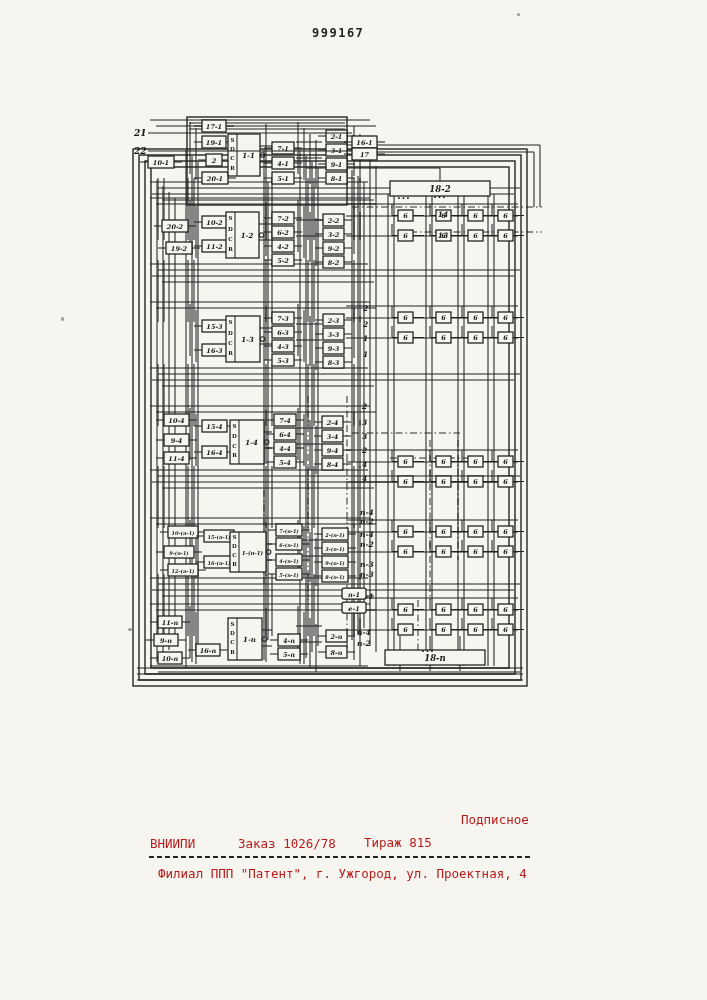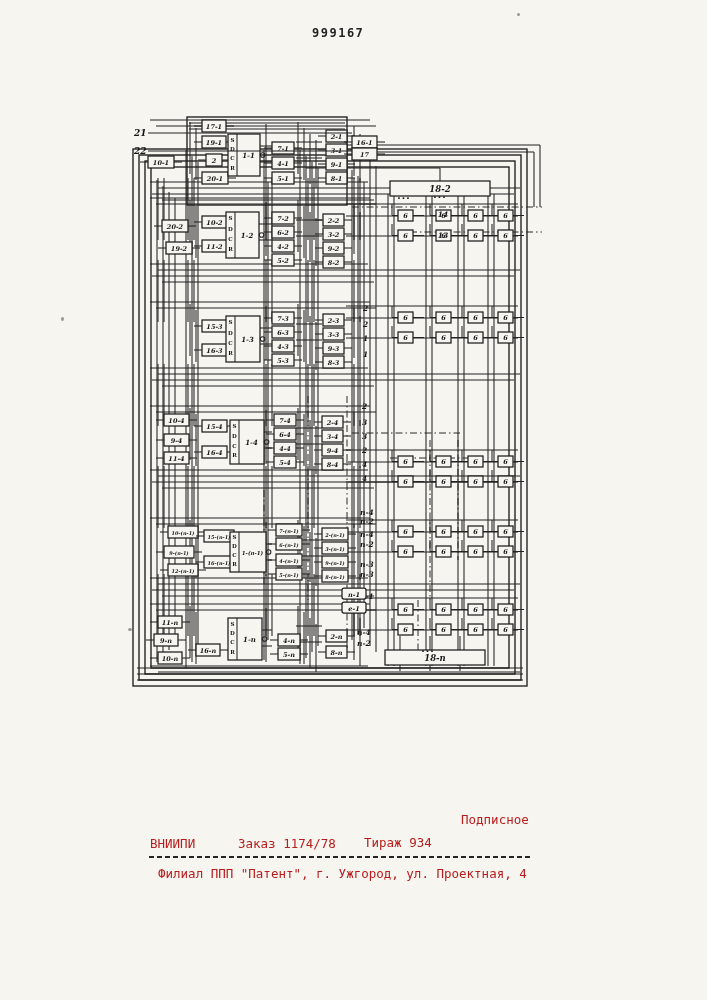--- a/index.html
+++ b/index.html
@@ -1083,18 +1083,18 @@
       <text x="404" y="201" class="dots" font-size="10" text-anchor="middle">···</text>
       <text x="440" y="200" class="dots" font-size="10" text-anchor="middle">···</text>
       <text x="428" y="654" class="dots" font-size="10" text-anchor="middle">···</text>
     </svg>
 
   <div class="speck" style="left:61px;top:317px;width:3px;height:4px;"></div>
   <div class="speck" style="left:128px;top:628px;width:4px;height:3px;"></div>
   <div class="speck" style="left:517px;top:13px;width:3px;height:3px;"></div>
 
   <div class="footer-line" style="left:150px;top:836px;">ВНИИПИ</div>
-  <div class="footer-line" style="left:238px;top:836px;">Заказ 1174/78</div>
-  <div class="footer-line" style="left:364px;top:835px;">Тираж 934</div>
+  <div class="footer-line" style="left:238px;top:836px;">Заказ 1026/78</div>
+  <div class="footer-line" style="left:364px;top:835px;">Тираж 815</div>
   <div class="footer-line" style="left:461px;top:812px;">Подписное</div>
   <div class="footer-divider"></div>
   <div class="footer-line" style="left:158px;top:866px;">Филиал ППП "Патент", г. Ужгород, ул. Проектная, 4</div>
 </div>
 
 </body></html>

